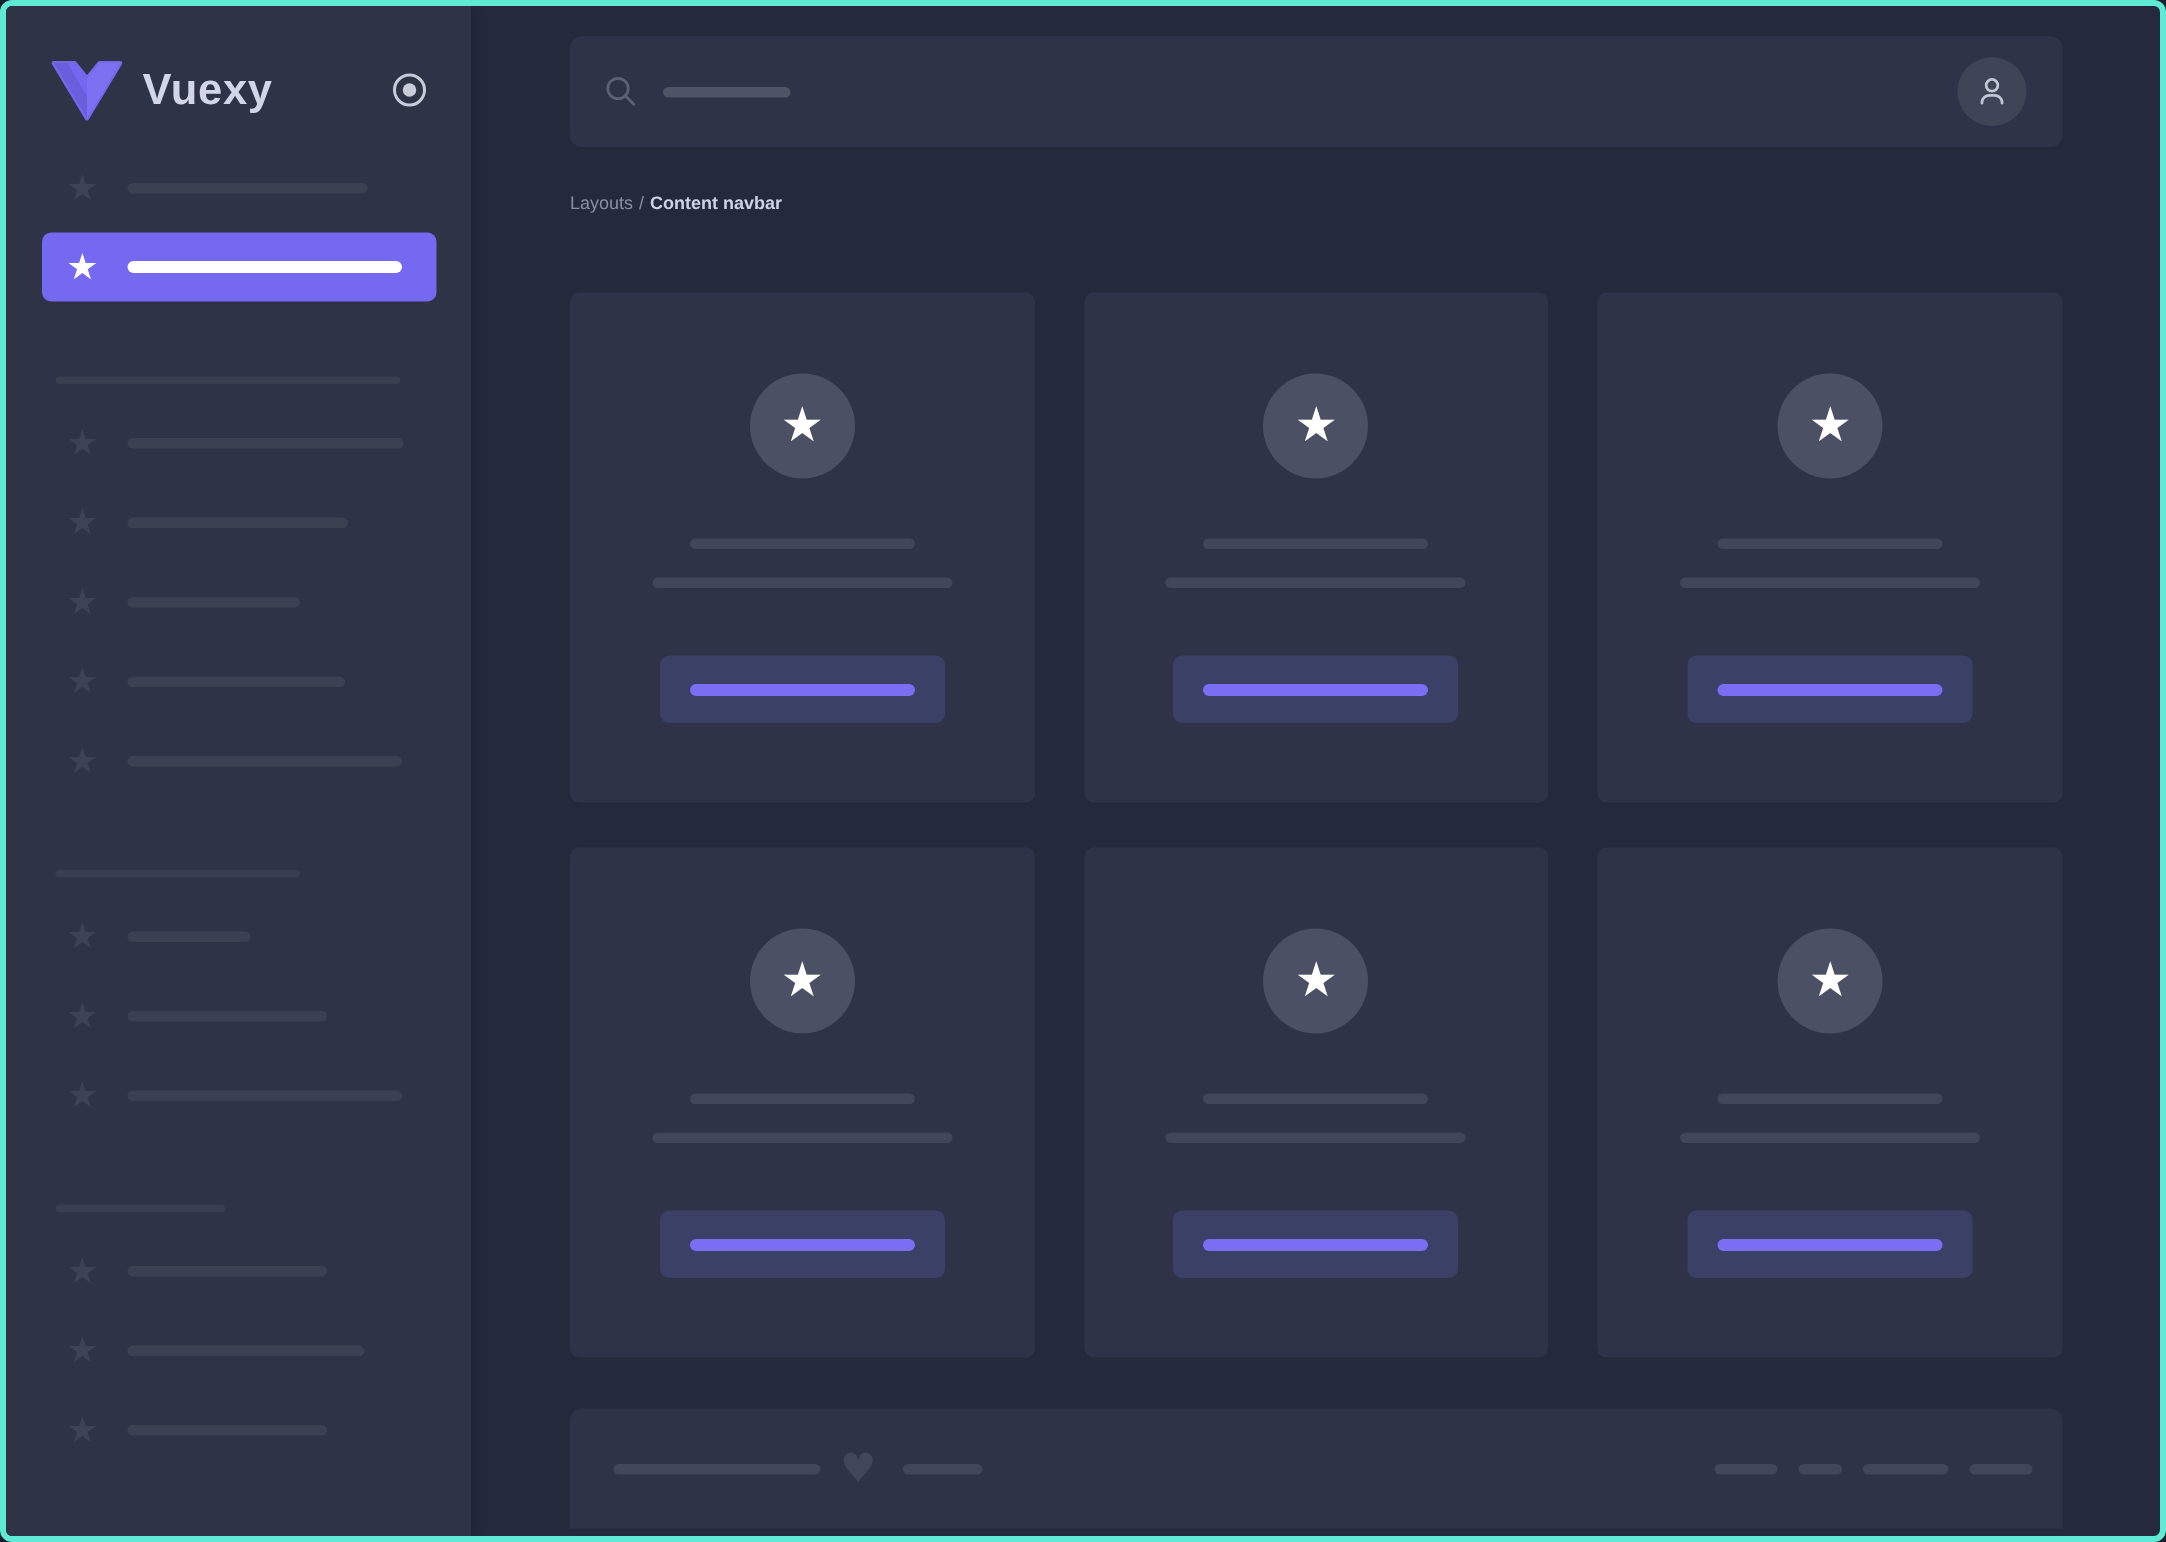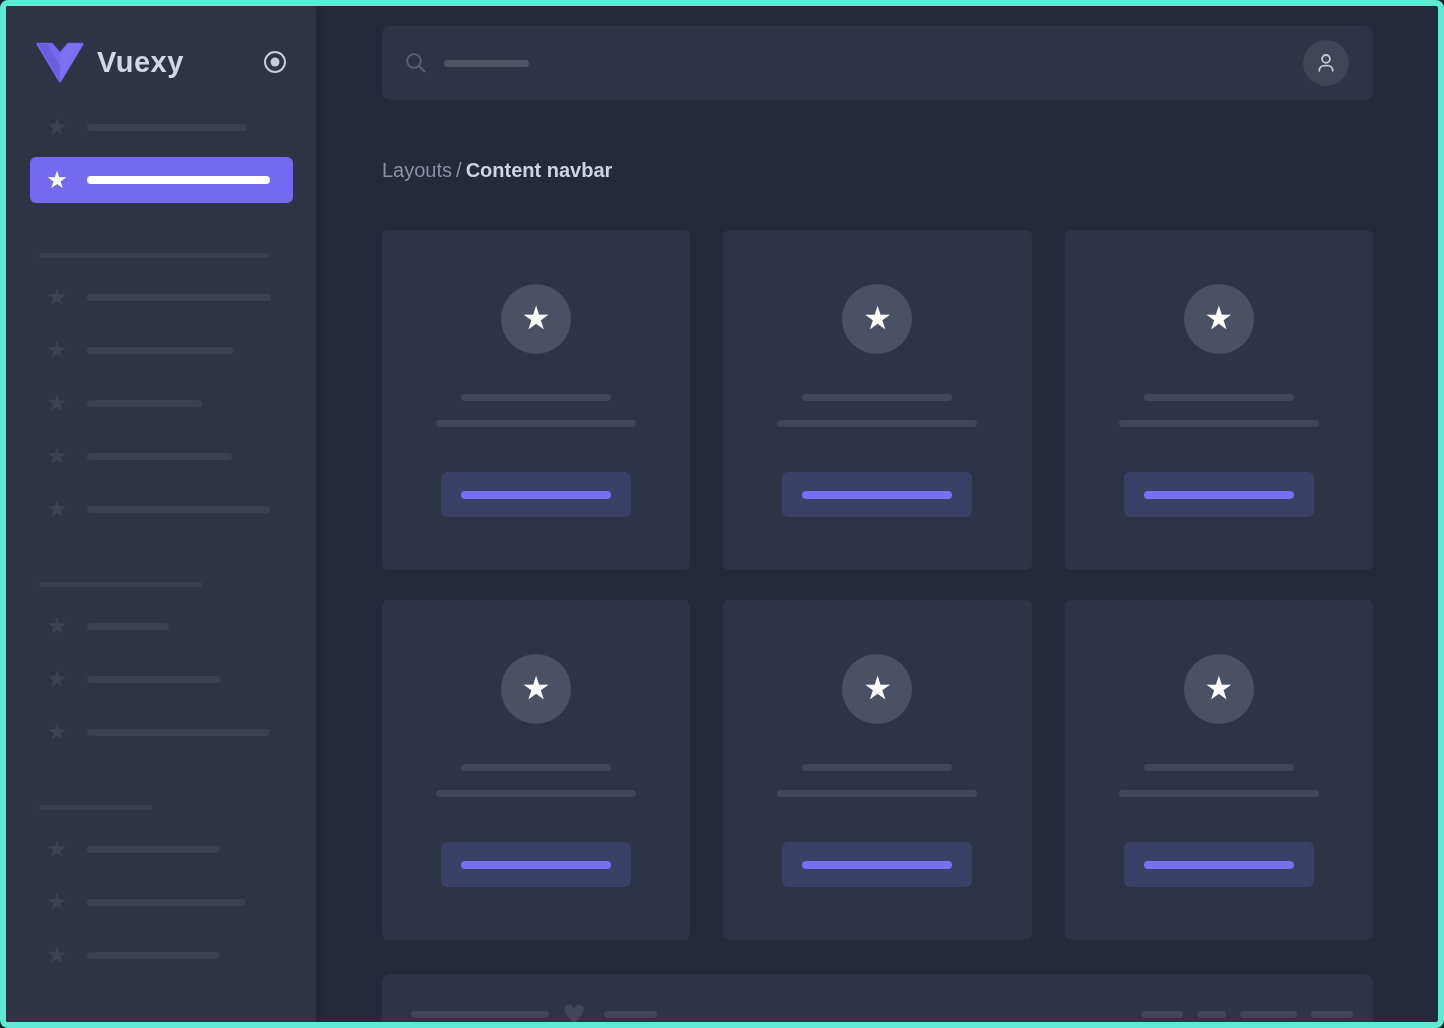--- a/index.html
+++ b/index.html
@@ -1,21 +1,21 @@
 <!DOCTYPE html>
 <html><head>
 <meta charset="utf-8">
 <style>
   * { margin: 0; padding: 0; box-sizing: border-box; }
   html, body { background: #1a1e2c; }
   body { font-family: "Liberation Sans", "DejaVu Sans", sans-serif; }
 
   .frame {
     width: 1444px; height: 1028px;
-    border: 6px solid #5eead4;
+    border: 4px solid #5eead4;
     border-radius: 8px;
     background: #242a3c;
     overflow: hidden;
     display: flex;
     position: relative;
   }
 
   
   .sidebar {
     width: 310px; flex-shrink: 0;
@@ -89,22 +89,22 @@
   }
   .avatar {
     margin-left: auto;
     width: 46px; height: 46px; border-radius: 50%;
     background: #3f4457;
     display: flex; align-items: center; justify-content: center;
     cursor: pointer;
   }
 
   .breadcrumb {
-    margin-top: 61px;
-    font-size: 20px; line-height: 19px;
+    margin-top: 28px;
+    font-size: 12px; line-height: 19px;
     color: #8b8fa3;
   }
   .breadcrumb .current { color: #ced2e4; font-weight: 700; margin-left: 4px; }
   .breadcrumb .sep { margin-left: 4px; }
 
   .cards-grid {
     margin-top: 50px;
     display: grid;
     grid-template-columns: repeat(3, 1fr);
     column-gap: 33px; row-gap: 30px;

